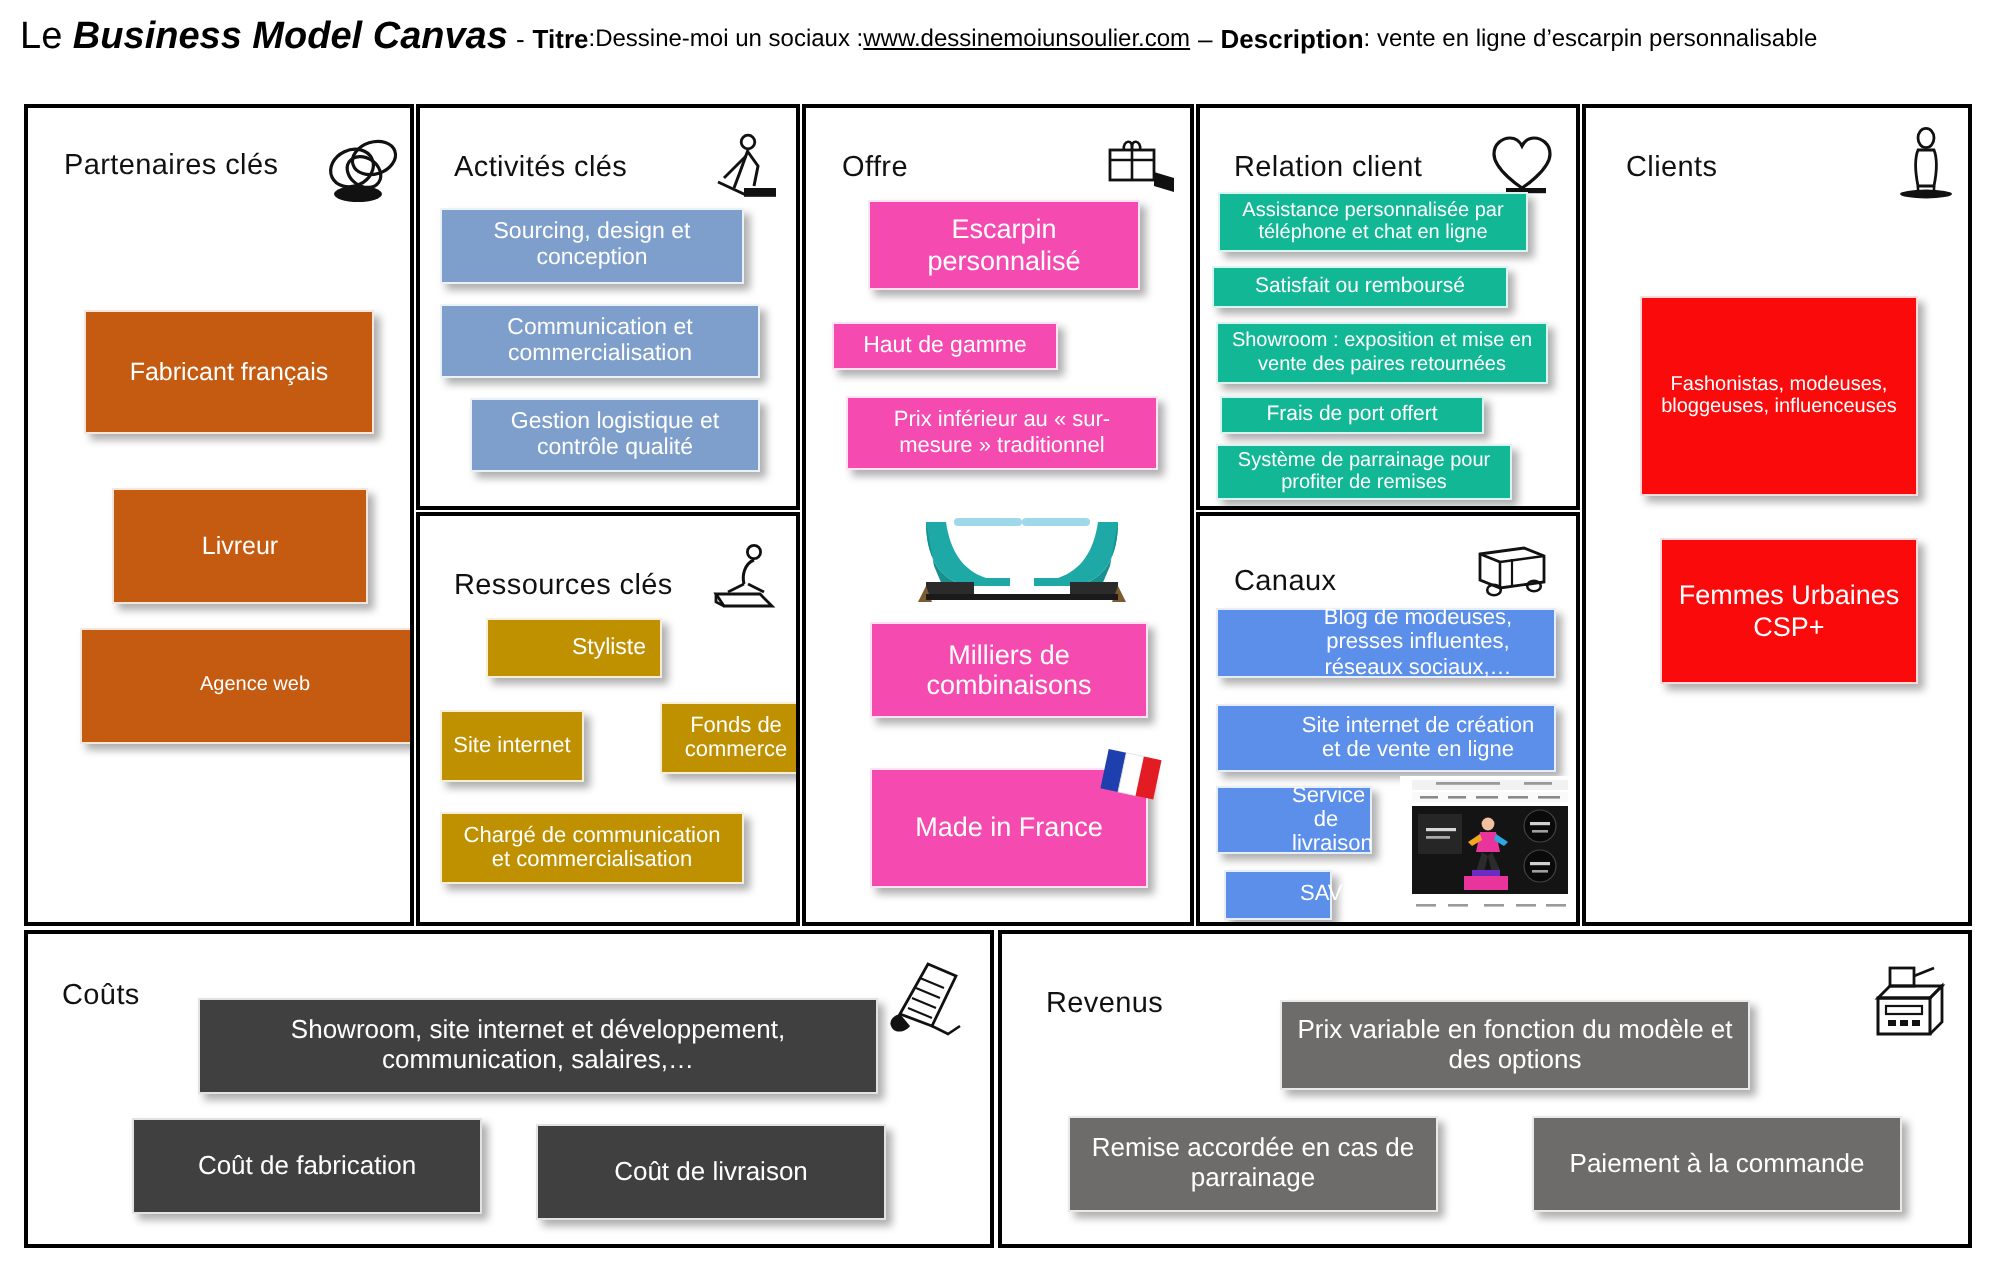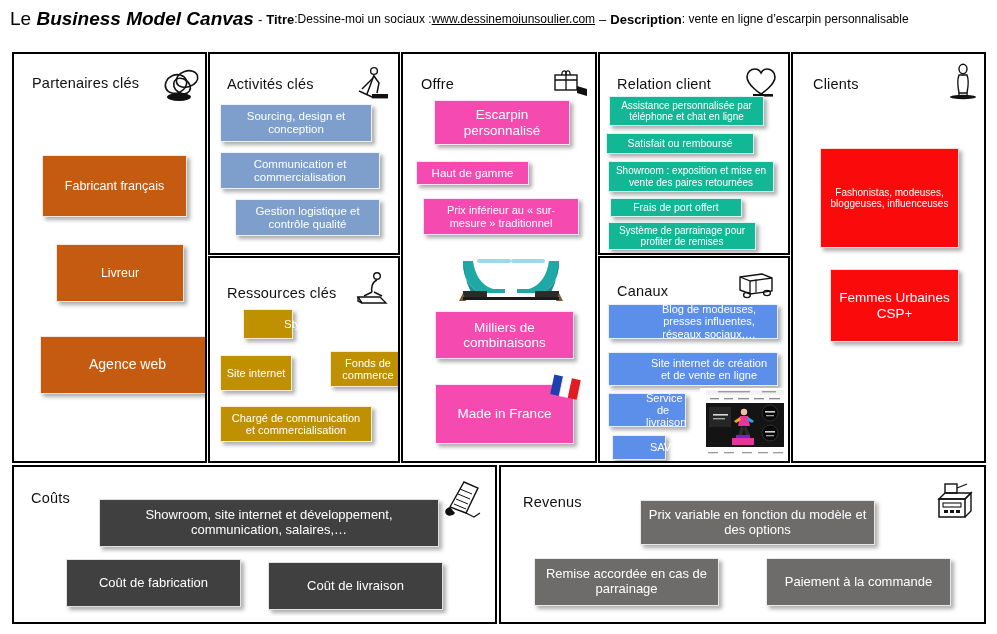--- a/index.html
+++ b/index.html
@@ -123,21 +123,21 @@
         <ellipse cx="22" cy="20" rx="9" ry="7" fill="none" stroke="#111" stroke-width="1.6" transform="rotate(35 22 20)"></ellipse>
         <ellipse cx="19" cy="31" rx="12" ry="4" fill="#111"></ellipse>
       </svg>
     </div>
     <div class="blk c-orange" style="left:28px; top:101px; width:145px; height:62px; font-size:12.5px;">
       <span>Fabricant français</span>
     </div>
     <div class="blk c-orange" style="left:42px; top:190px; width:128px; height:58px; font-size:12.5px;">
       <span>Livreur</span>
     </div>
-    <div class="blk c-orange" style="left:26px; top:282px; width:175px; height:58px; font-size:14px;">
+    <div class="blk c-orange" style="left:26px; top:260px; width:175px; height:58px; font-size:10px;">
       <span>Agence web</span>
     </div>
   </div>
 
   <div class="cell" style="left:196px; top:0; width:192px; height:203px;">
     <div class="cell-title" style="left:17px; top:22px;">Activités clés</div>
     <div class="cell-icon" style="left:140px; top:10px;">
       <svg viewBox="0 0 44 38">
         <circle cx="24" cy="7" r="3.4" fill="none" stroke="#111" stroke-width="1.4"></circle>
         <path d="M24 11 L20 22 L17 30" fill="none" stroke="#111" stroke-width="1.5"></path>
@@ -163,21 +163,21 @@
     <div class="cell-icon" style="left:140px; top:12px;">
       <svg viewBox="0 0 44 38">
         <circle cx="27" cy="6" r="3.3" fill="none" stroke="#111" stroke-width="1.4"></circle>
         <path d="M27 10 C22 12 21 18 22 22" fill="none" stroke="#111" stroke-width="1.5"></path>
         <path d="M22 22 L14 26" fill="none" stroke="#111" stroke-width="1.4"></path>
         <path d="M24 22 L32 26" fill="none" stroke="#111" stroke-width="1.4"></path>
         <path d="M8 27 L30 27 L36 33 L12 33 Z" fill="none" stroke="#111" stroke-width="1.4"></path>
         <path d="M8 27 L8 31 L12 33" fill="none" stroke="#111" stroke-width="1.4"></path>
       </svg>
     </div>
-    <div class="blk c-gold" style="left:33px; top:51px; width:50px; height:30px; font-size:11.5px;padding-left:40px;">
+    <div class="blk c-gold" style="left:33px; top:51px; width:88px; height:30px; font-size:11.5px;padding-left:40px;">
       <span>Styliste</span>
     </div>
     <div class="blk c-gold" style="left:10px; top:97px; width:72px; height:36px; font-size:11px;">
       <span>Site internet</span>
     </div>
     <div class="blk c-gold" style="left:98px; top:93px; width:76px; height:36px; font-size:11px;margin-left:22px;">
       <span>Fonds de commerce</span>
     </div>
     <div class="blk c-gold" style="left:10px; top:148px; width:152px; height:36px; font-size:11px;">
       <span>Chargé de communication et commercialisation</span>

